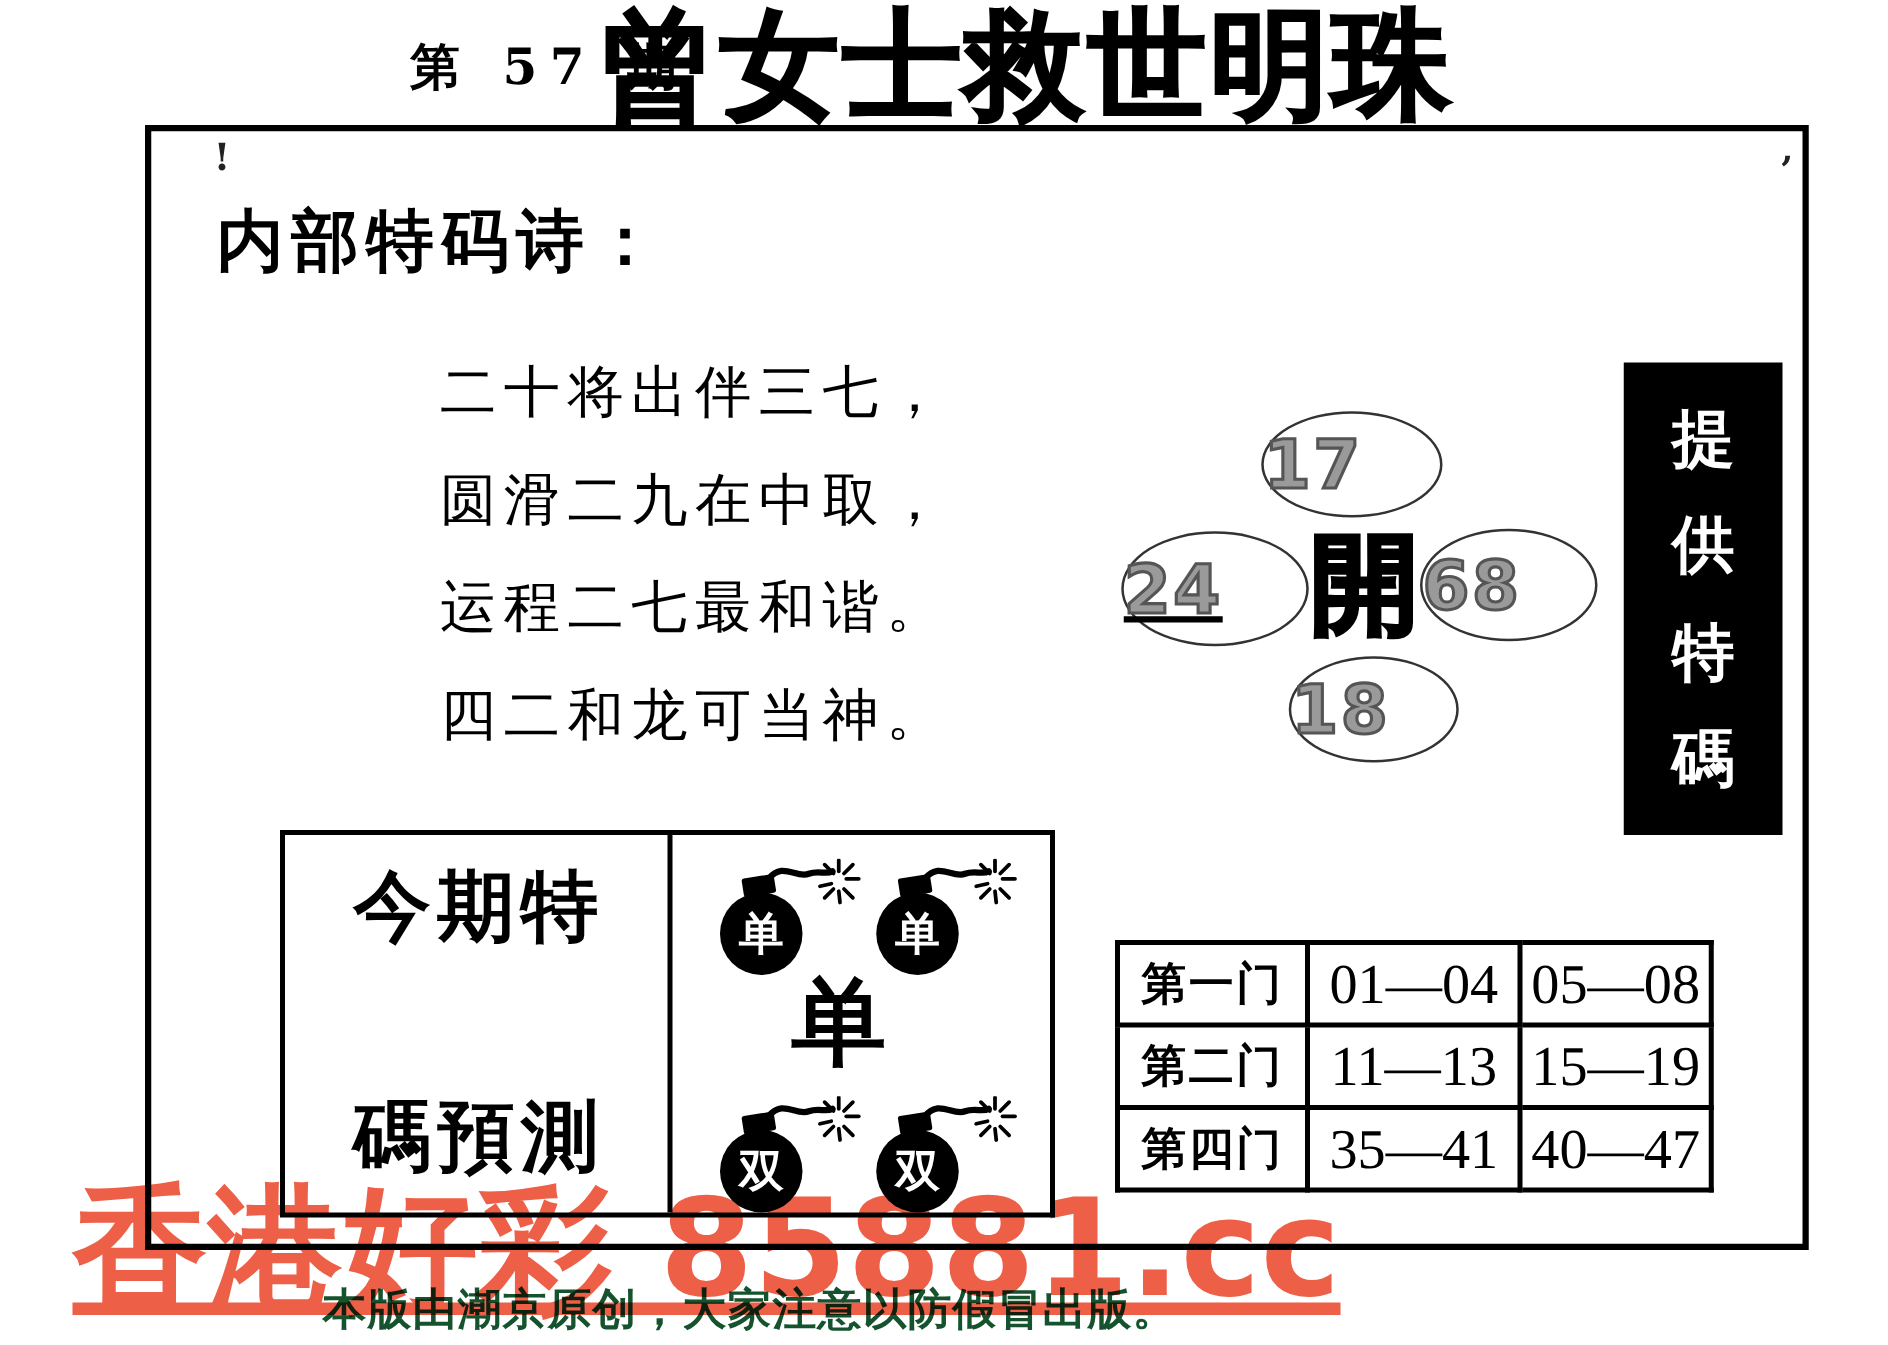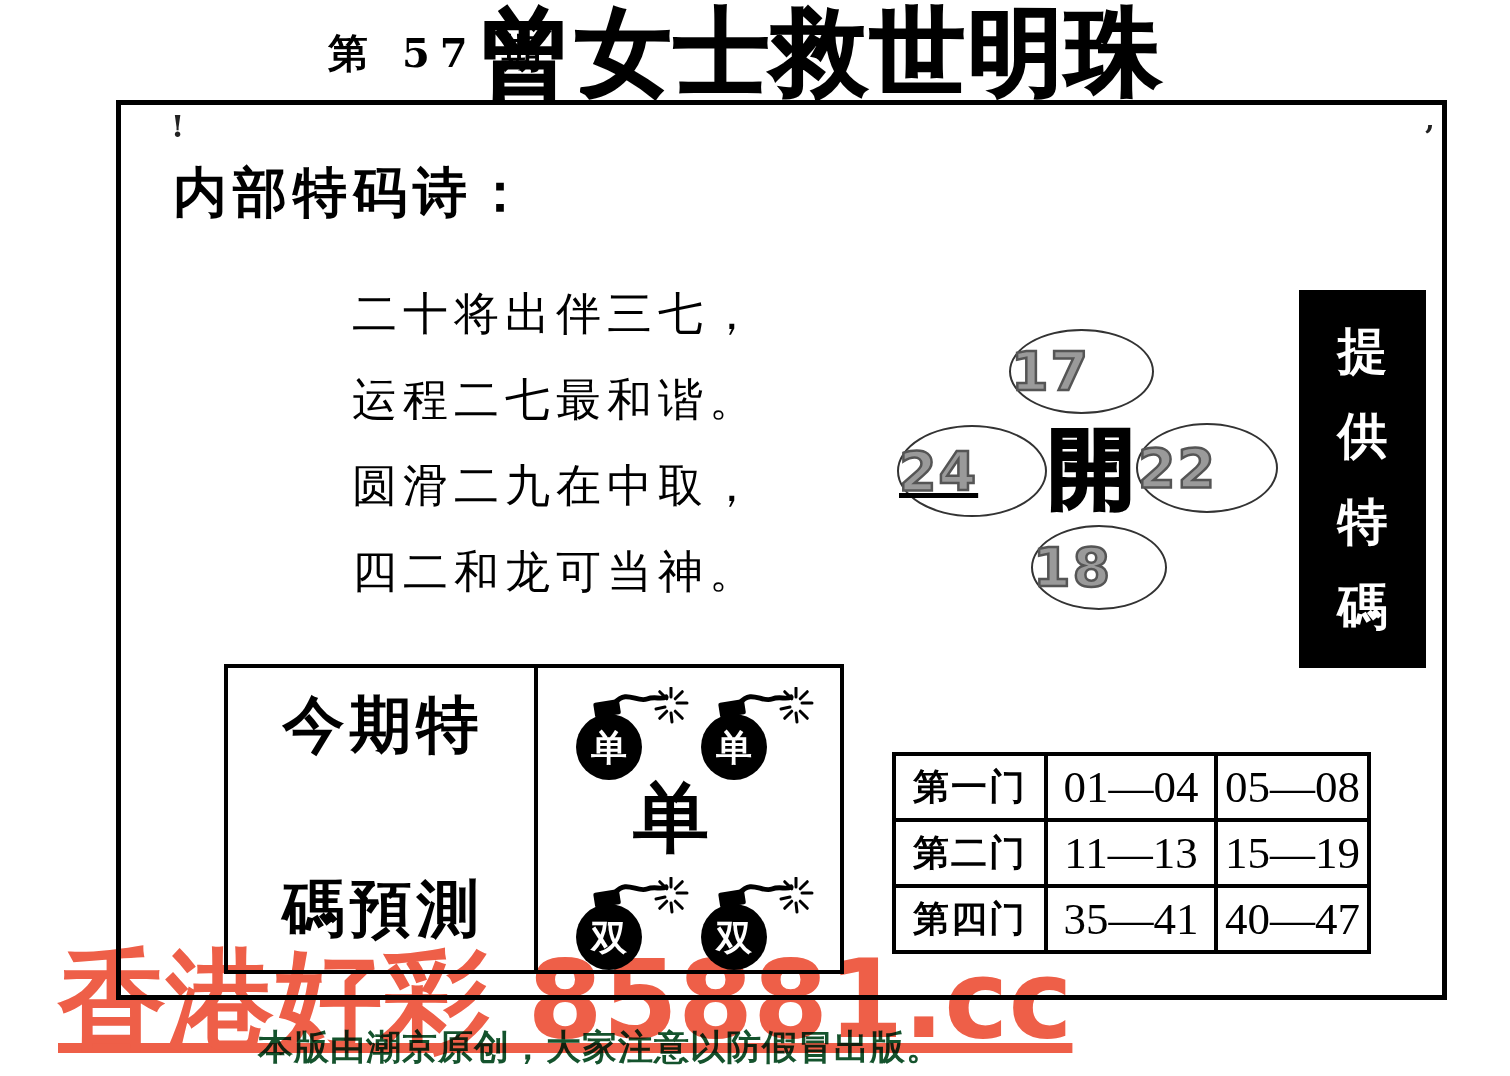--- a/index.html
+++ b/index.html
@@ -130,33 +130,33 @@
 
   <div class="frame">
 
     <span class="mark-small mark-exclaim">!</span>
     <span class="mark-small mark-apostrophe">’</span>
 
     <div class="poem-heading">内部特码诗：</div>
 
     <div class="poem">
       <div class="poem-line">二十将出伴三七，</div>
+      <div class="poem-line">圆滑二九在中取，</div>
       <div class="poem-line">运程二七最和谐。</div>
-      <div class="poem-line">圆滑二九在中取，</div>
       <div class="poem-line">四二和龙可当神。</div>
     </div>
 
     <div class="oval oval-top">
       <span class="oval-num">17</span>
     </div>
     <div class="oval oval-left">
       <span class="oval-num">24</span>
     </div>
     <div class="oval oval-right">
-      <span class="oval-num">22</span>
+      <span class="oval-num">68</span>
     </div>
     <div class="oval oval-bottom">
       <span class="oval-num">18</span>
     </div>
     <div class="center-char">開</div>
 
     <div class="side-banner">
       <span>提</span>
       <span>供</span>
       <span>特</span>

